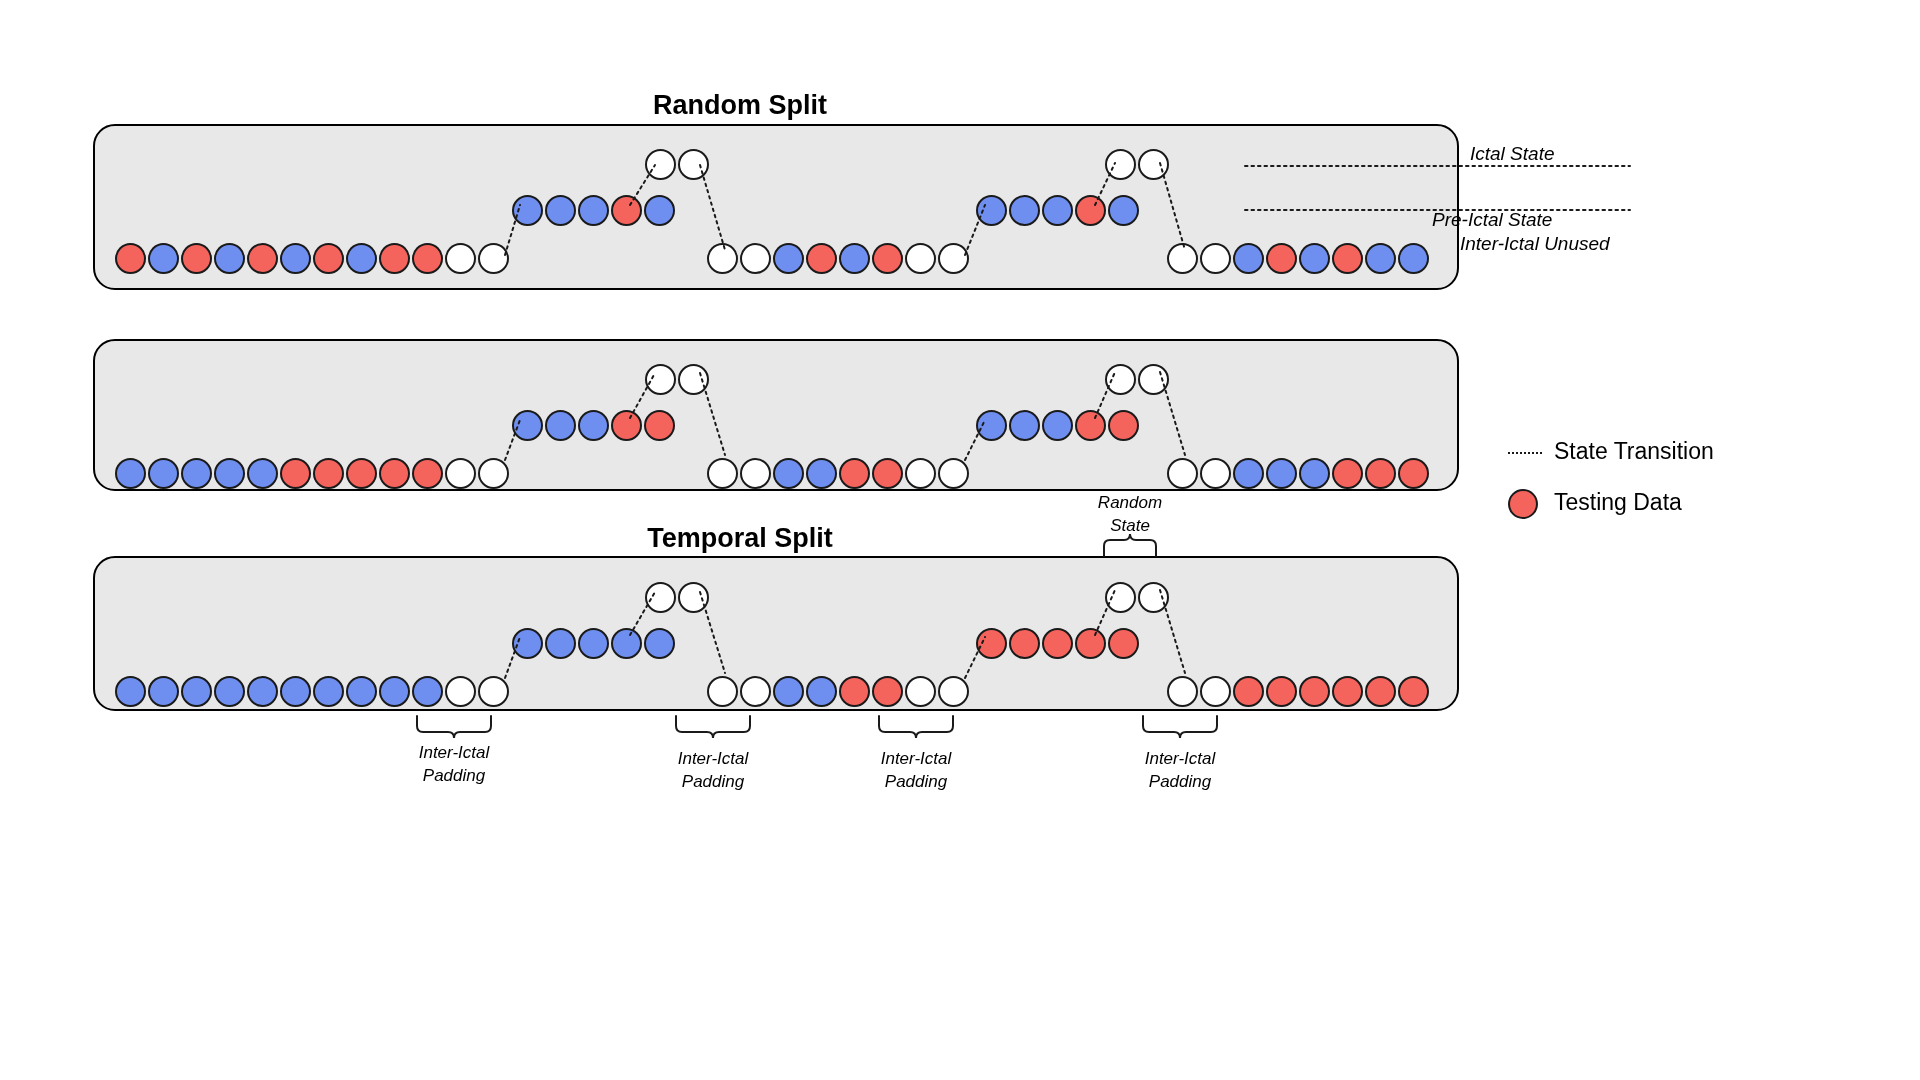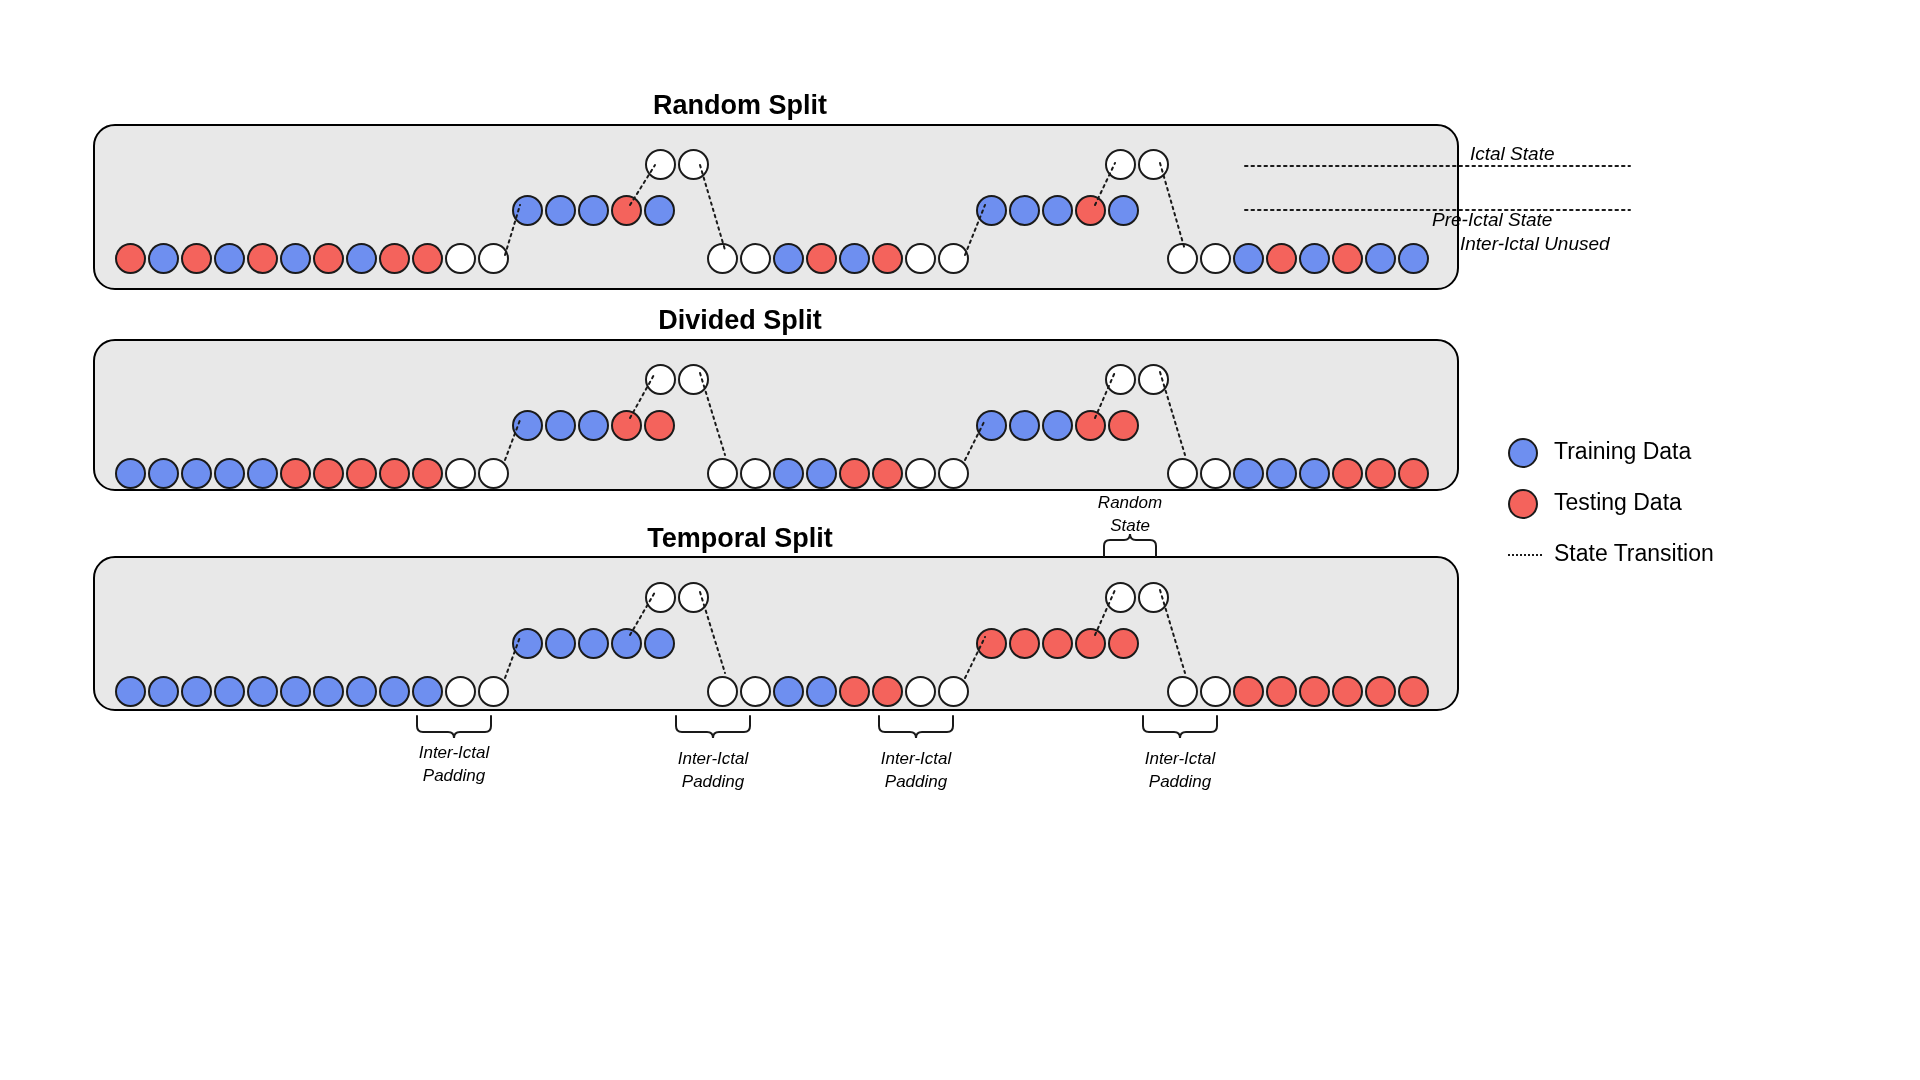--- a/index.html
+++ b/index.html
@@ -124,21 +124,20 @@
   }
 </style>
 </head>
 <body>
 
 <div class="canvas">
 
   <div class="panel-title" style="left:600px; top:90px; width:280px;">Random Split</div>
   <div class="panel" style="left:93px; top:124px; width:1366px; height:166px;"></div>
 
-  <div class="panel-title" style="left:600px; top:305px; width:280px;">Divided Split</div>
   <div class="panel" style="left:93px; top:339px; width:1366px; height:152px;"></div>
 
   <div class="panel-title" style="left:600px; top:523px; width:280px;">Temporal Split</div>
   <div class="panel" style="left:93px; top:556px; width:1366px; height:155px;"></div>
 
   <div id="dot-layer">
       <div class="dot testing" style="left: 115px; top: 243px;"></div>
       <div class="dot training" style="left: 148px; top: 243px;"></div>
       <div class="dot testing" style="left: 181px; top: 243px;"></div>
       <div class="dot training" style="left: 214px; top: 243px;"></div>
@@ -314,26 +313,22 @@
 Padding</div>
   <div class="brace-label" style="left:653px; top:748px; width:120px;">Inter-Ictal
 Padding</div>
   <div class="brace-label" style="left:856px; top:748px; width:120px;">Inter-Ictal
 Padding</div>
   <div class="brace-label" style="left:1120px; top:748px; width:120px;">Inter-Ictal
 Padding</div>
 
   <div class="legend">
     <div class="legend-row">
-      <span class="legend-swatch training"></span>
-      <span class="legend-text">Training Data</span>
+      <span class="legend-dashline"></span>
+      <span class="legend-text">State Transition</span>
     </div>
     <div class="legend-row">
       <span class="legend-swatch testing"></span>
       <span class="legend-text">Testing Data</span>
     </div>
-    <div class="legend-row">
-      <span class="legend-dashline"></span>
-      <span class="legend-text">State Transition</span>
-    </div>
   </div>
 
 </div>
 
 </body></html>

